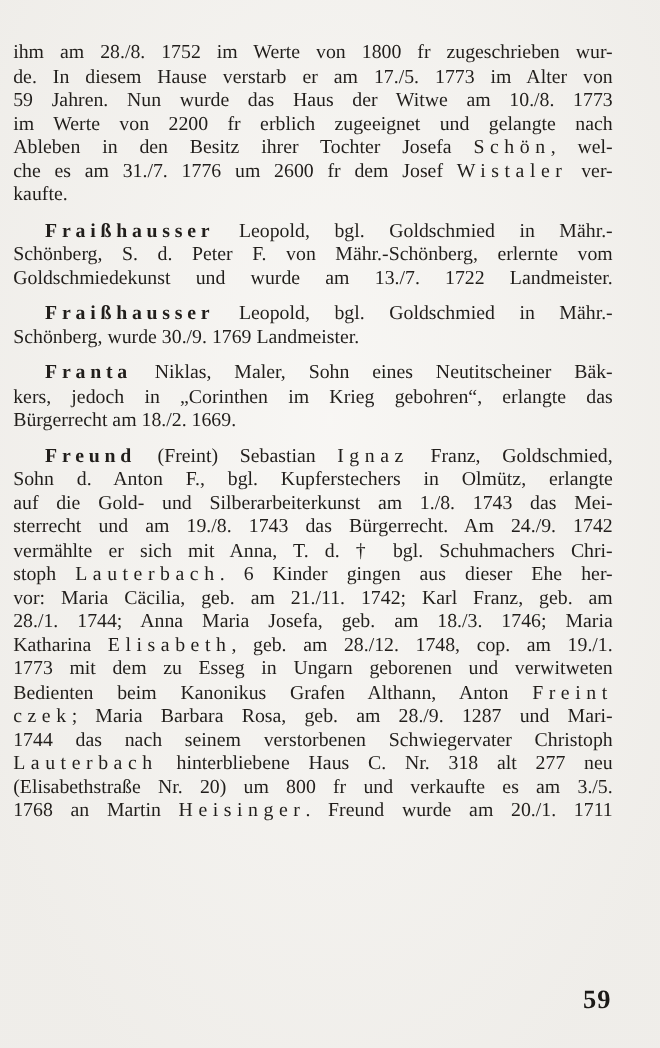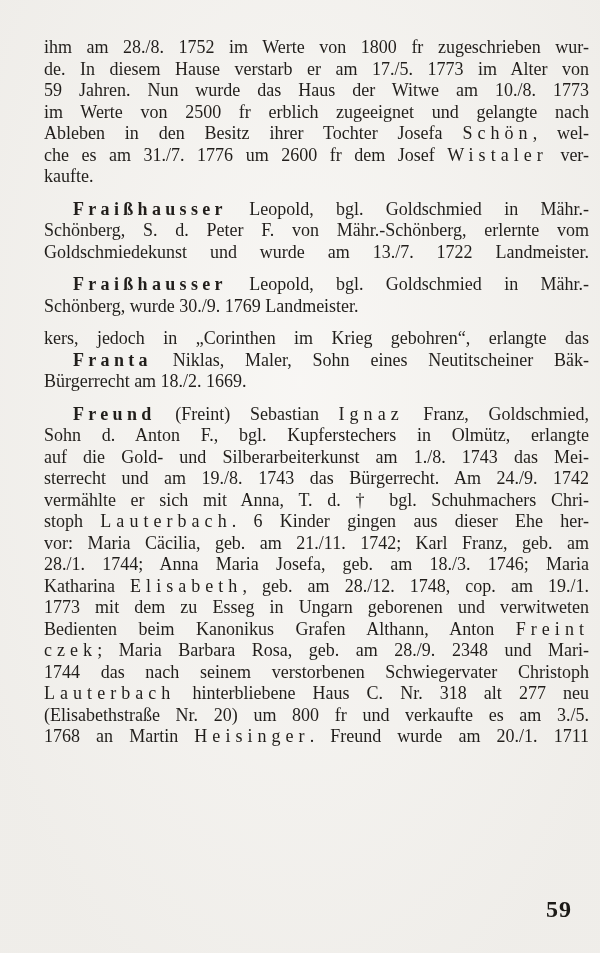--- a/index.html
+++ b/index.html
@@ -17,21 +17,21 @@
     width: 600px;
     height: 953px;
     font-family: "Liberation Serif", "DejaVu Serif", serif;
     color: #211e1b;
     background:
       radial-gradient(ellipse at 50% 40%, rgba(255,255,255,0.35), rgba(0,0,0,0.02) 85%),
       #f4f2ee;
   }
   .text-block {
     position: absolute;
-    left: 44px;
+    left: 12px;
     top: 37px;
     width: 545px;
   }
   .paragraph {
     margin: 0 0 11px 0;
   }
   .line {
     font-size: 18px;
     line-height: 21.5px;
     height: 21.5px;
@@ -54,69 +54,69 @@
     font-weight: 700;
   }
   .s {
     letter-spacing: 0.28em;
   }
   .b.s {
     letter-spacing: 0.24em;
   }
   .page-number {
     position: absolute;
-    right: 28px;
+    right: 44px;
     top: 896px;
     font-weight: 700;
     font-size: 24px;
     letter-spacing: 1px;
     color: #1c1a17;
   }
 </style>
 </head>
 <body style="background: rgb(244, 242, 238);">
 
 <div class="page" style="color: rgb(33, 30, 27);">
   <div class="text-block">
       <div class="paragraph">
         <div class="line j"><span class="">ihm am 28./8. 1752 im Werte von 1800 fr zugeschrieben wur-</span></div>
         <div class="line j"><span class="">de. In diesem Hause verstarb er am 17./5. 1773 im Alter von</span></div>
         <div class="line j"><span class="">59 Jahren. Nun wurde das Haus der Witwe am 10./8. 1773</span></div>
-        <div class="line j"><span class="">im Werte von 2500 fr erblich zugeeignet und gelangte nach</span></div>
+        <div class="line j"><span class="">im Werte von 2200 fr erblich zugeeignet und gelangte nach</span></div>
         <div class="line j"><span class="">Ableben in den Besitz ihrer Tochter Josefa </span><span class="s">Schön</span><span class="">, wel-</span></div>
         <div class="line j"><span class="">che es am 31./7. 1776 um 2600 fr dem Josef </span><span class="s">Wistaler</span><span class=""> ver-</span></div>
         <div class="line l"><span class="">kaufte.</span></div>
       </div>
       <div class="paragraph">
         <div class="line j indent"><span class="b s">Fraißhausser</span><span class=""> Leopold, bgl. Goldschmied in Mähr.-</span></div>
         <div class="line j"><span class="">Schönberg, S. d. Peter F. von Mähr.-Schönberg, erlernte vom</span></div>
         <div class="line j"><span class="">Goldschmiedekunst und wurde am 13./7. 1722 Landmeister.</span></div>
       </div>
       <div class="paragraph">
         <div class="line j indent"><span class="b s">Fraißhausser</span><span class=""> Leopold, bgl. Goldschmied in Mähr.-</span></div>
         <div class="line l"><span class="">Schönberg, wurde 30./9. 1769 Landmeister.</span></div>
       </div>
       <div class="paragraph">
+        <div class="line j indent"><span class="b s">Franta</span><span class=""> Niklas, Maler, Sohn eines Neutitscheiner Bäk-</span></div>
         <div class="line j"><span class="">kers, jedoch in „Corinthen im Krieg gebohren“, erlangte das</span></div>
-        <div class="line j indent"><span class="b s">Franta</span><span class=""> Niklas, Maler, Sohn eines Neutitscheiner Bäk-</span></div>
         <div class="line l"><span class="">Bürgerrecht am 18./2. 1669.</span></div>
       </div>
       <div class="paragraph">
         <div class="line j indent"><span class="b s">Freund</span><span class=""> (Freint) Sebastian </span><span class="s">Ignaz</span><span class=""> Franz, Goldschmied,</span></div>
         <div class="line j"><span class="">Sohn d. Anton F., bgl. Kupferstechers in Olmütz, erlangte</span></div>
         <div class="line j"><span class="">auf die Gold- und Silberarbeiterkunst am 1./8. 1743 das Mei-</span></div>
         <div class="line j"><span class="">sterrecht und am 19./8. 1743 das Bürgerrecht. Am 24./9. 1742</span></div>
         <div class="line j"><span class="">vermählte er sich mit Anna, T. d. † bgl. Schuhmachers Chri-</span></div>
         <div class="line j"><span class="">stoph </span><span class="s">Lauterbach</span><span class="">. 6 Kinder gingen aus dieser Ehe her-</span></div>
         <div class="line j"><span class="">vor: Maria Cäcilia, geb. am 21./11. 1742; Karl Franz, geb. am</span></div>
         <div class="line j"><span class="">28./1. 1744; Anna Maria Josefa, geb. am 18./3. 1746; Maria</span></div>
         <div class="line j"><span class="">Katharina </span><span class="s">Elisabeth</span><span class="">, geb. am 28./12. 1748, cop. am 19./1.</span></div>
         <div class="line j"><span class="">1773 mit dem zu Esseg in Ungarn geborenen und verwitweten</span></div>
         <div class="line j"><span class="">Bedienten beim Kanonikus Grafen Althann, Anton </span><span class="s">Freint</span></div>
-        <div class="line j"><span class="s">czek</span><span class="">; Maria Barbara Rosa, geb. am 28./9. 2348 und Mari-</span></div>
+        <div class="line j"><span class="s">czek</span><span class="">; Maria Barbara Rosa, geb. am 28./9. 1287 und Mari-</span></div>
         <div class="line j"><span class="">1744 das nach seinem verstorbenen Schwiegervater Christoph</span></div>
         <div class="line j"><span class="s">Lauterbach</span><span class=""> hinterbliebene Haus C. Nr. 318 alt  277  neu</span></div>
         <div class="line j"><span class="">(Elisabethstraße Nr. 20) um 800 fr und verkaufte es am 3./5.</span></div>
         <div class="line j"><span class="">1768 an Martin </span><span class="s">Heisinger</span><span class="">. Freund wurde am 20./1. 1711</span></div>
       </div>
     </div>
   <div class="page-number">59</div>
 </div>
 
 </body></html>

